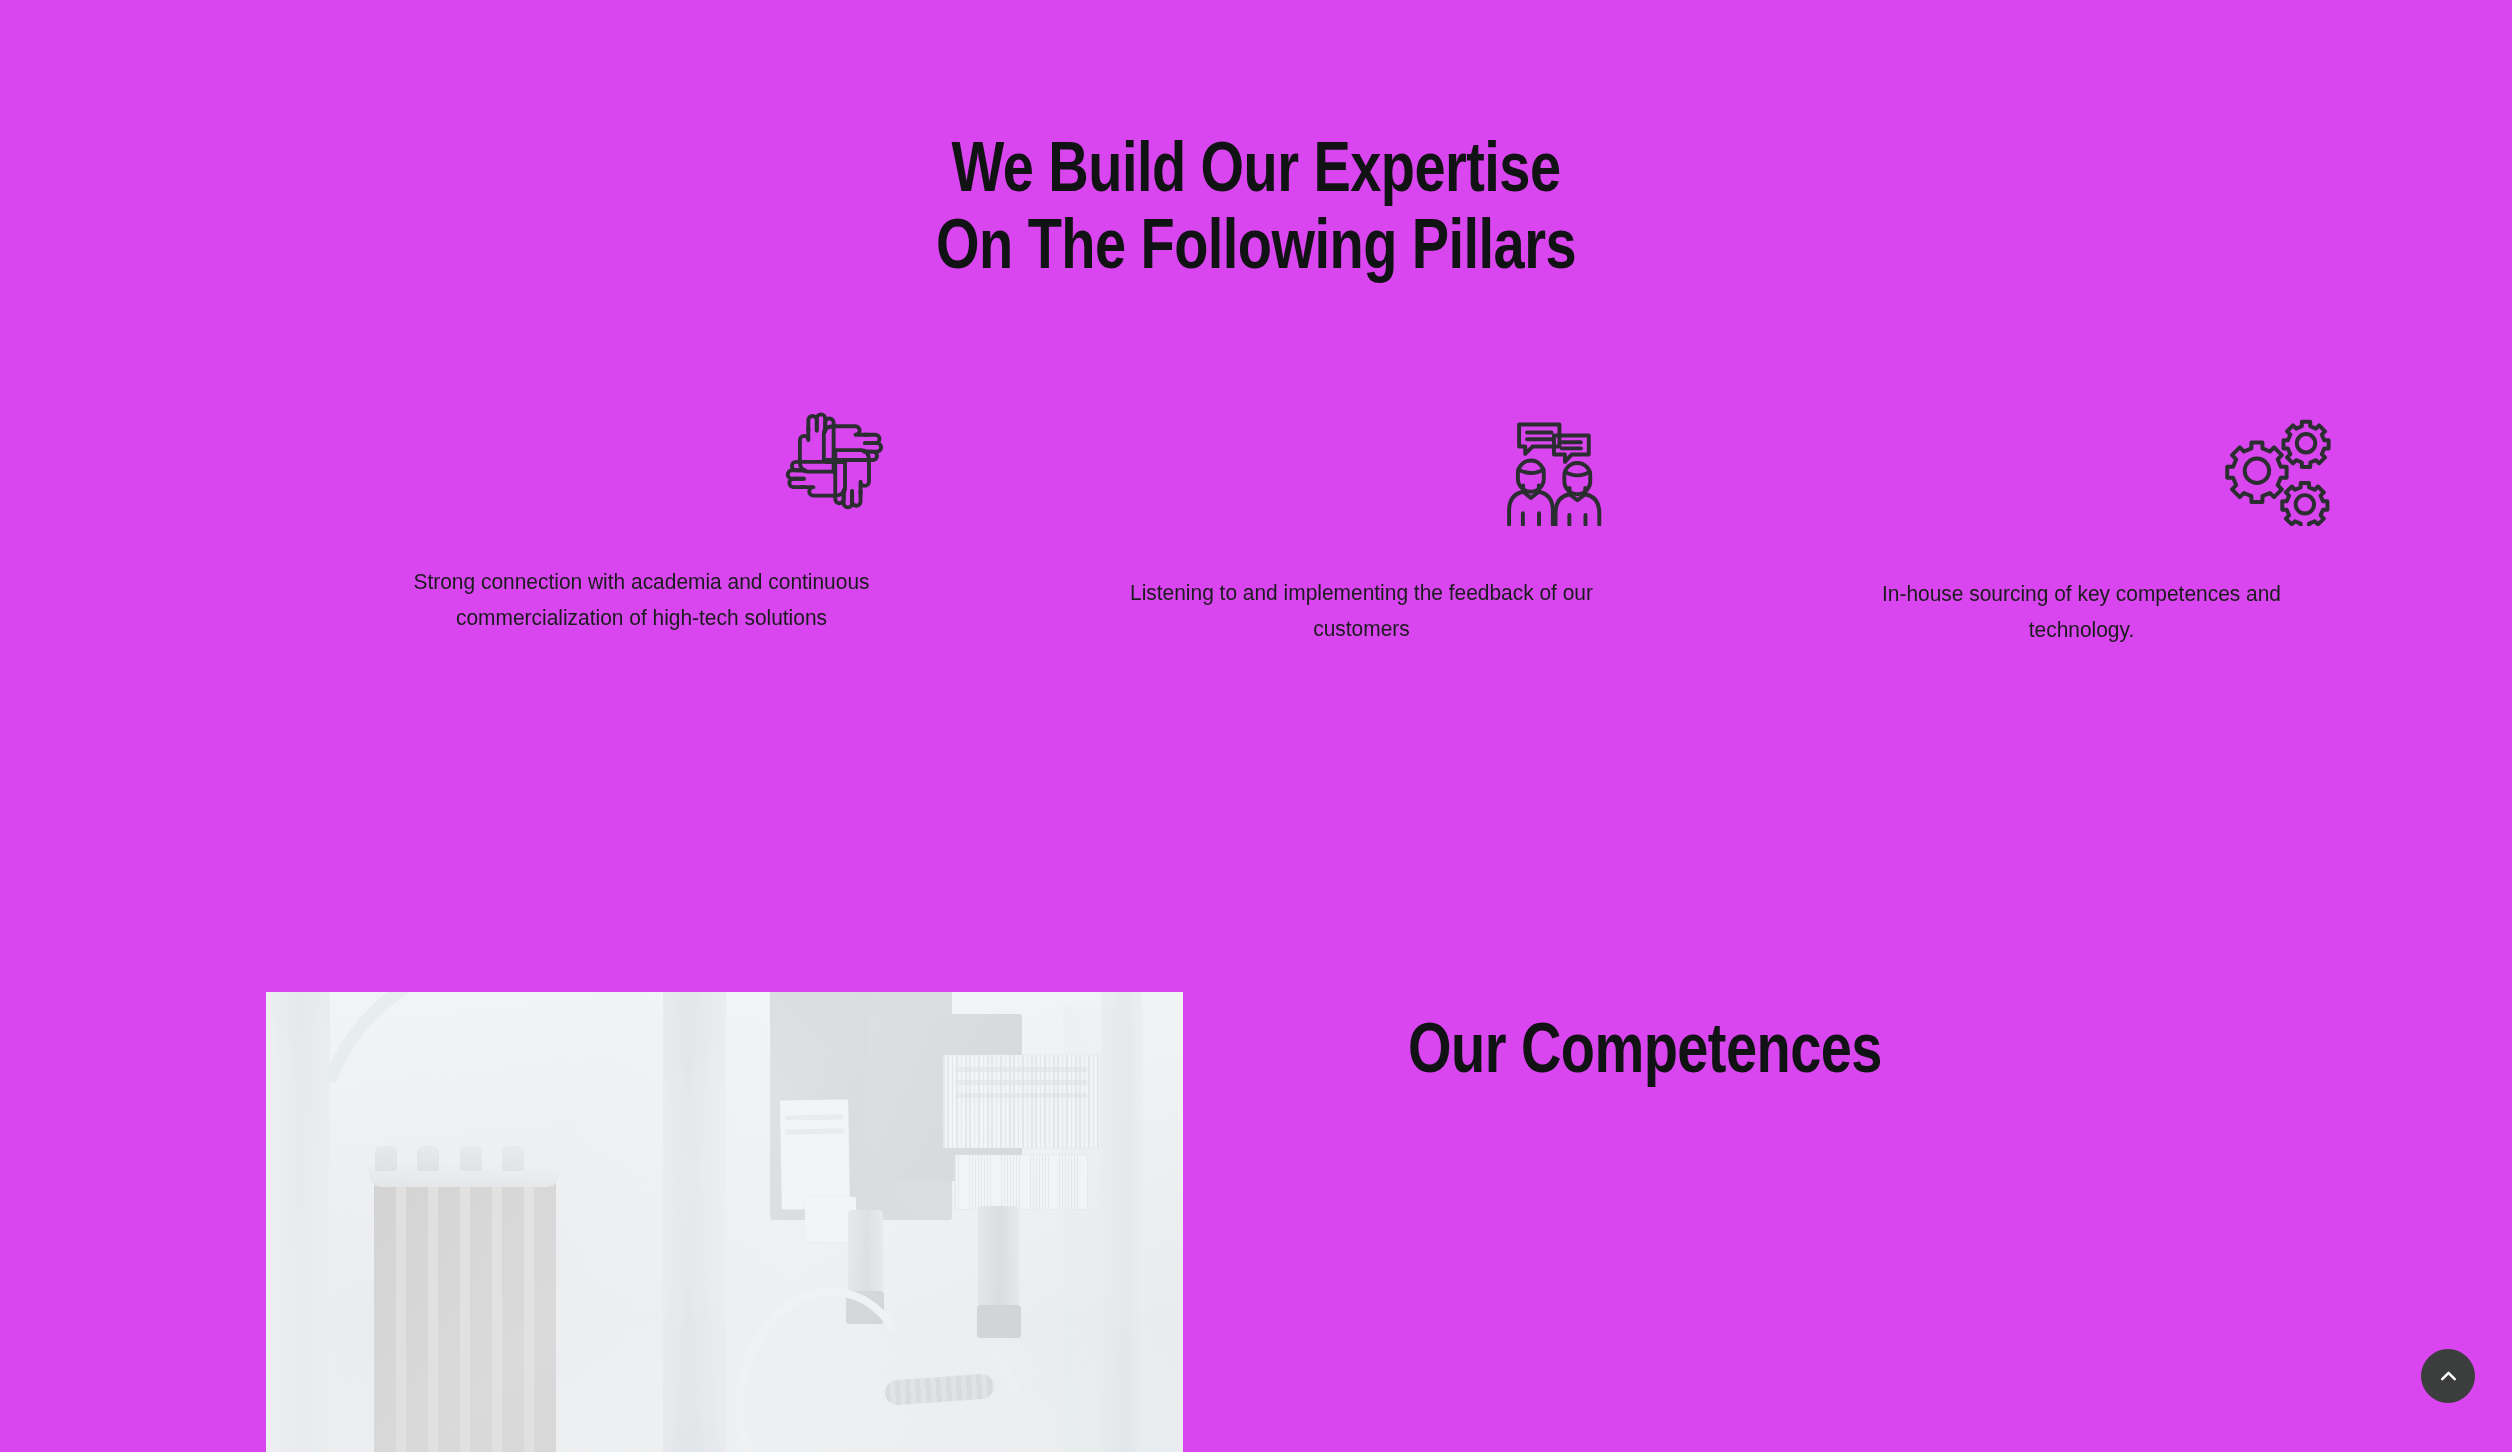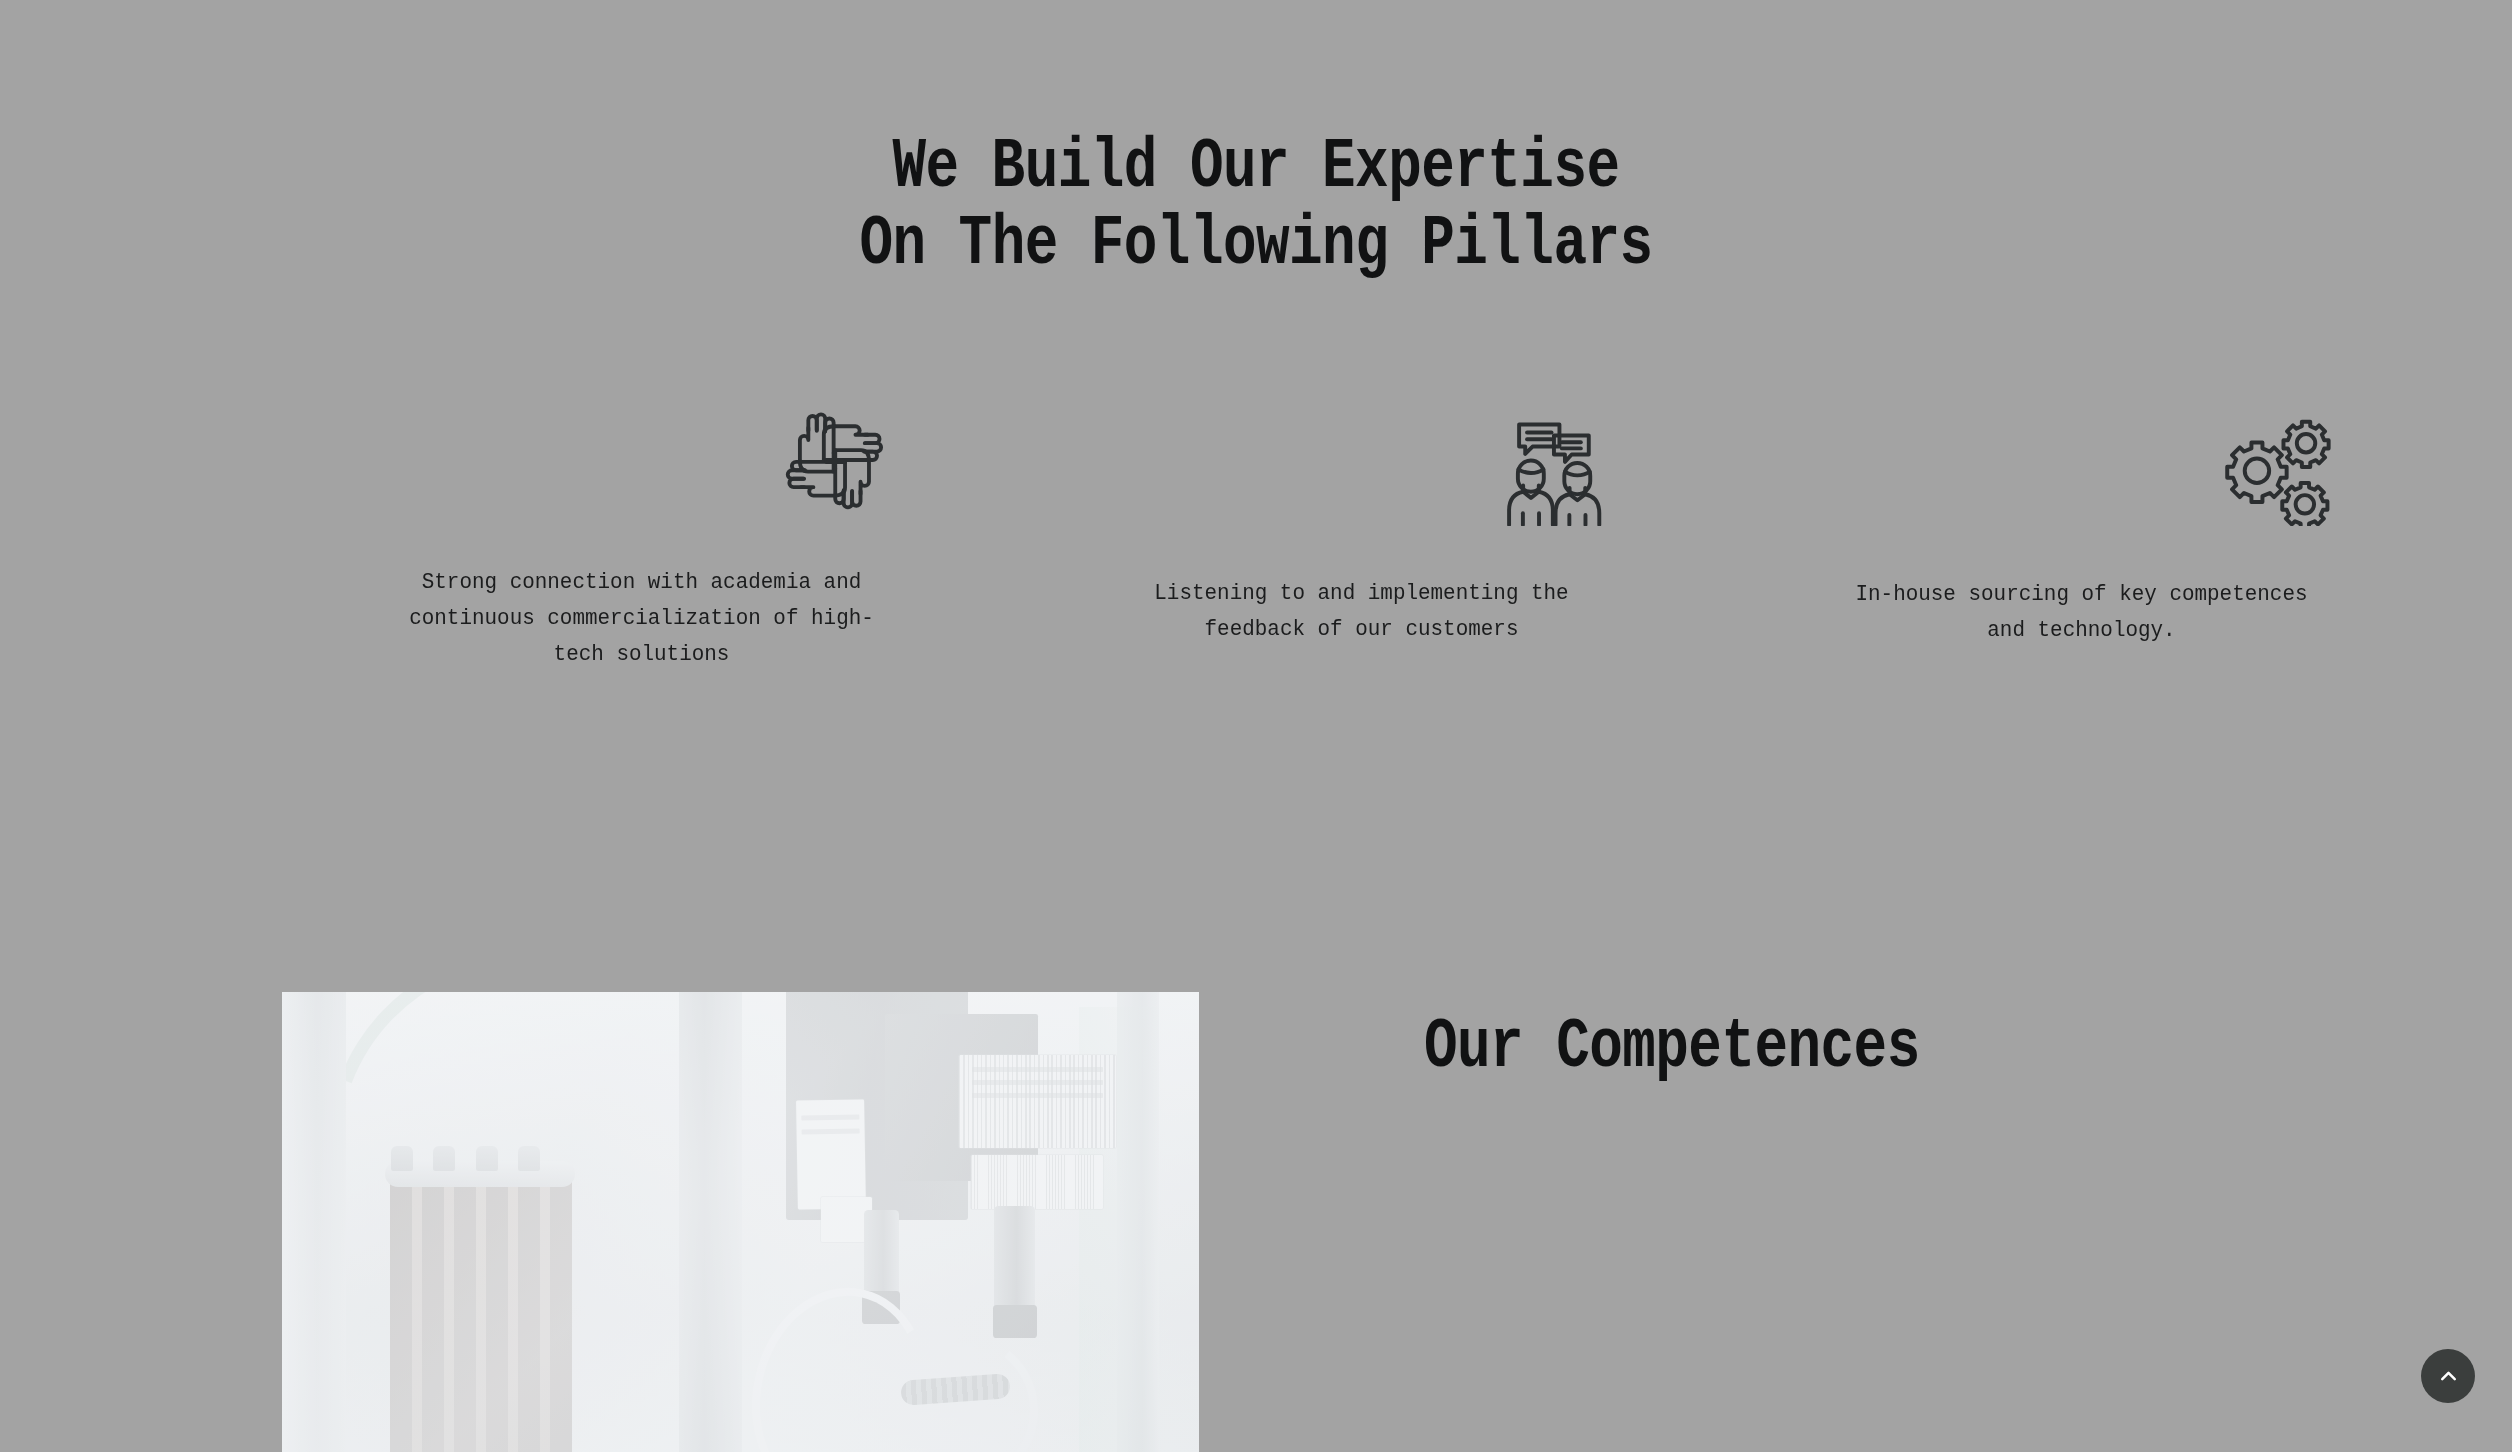--- a/index.html
+++ b/index.html
@@ -9,22 +9,21 @@
     height:1452px;
     background:#f4f5f7;
     font-family:"Liberation Sans", sans-serif;
     overflow:hidden;
   }
 
   .page {
     position:relative;
     width:2512px;
     height:1452px;
-    background:#a3a3a3;
-    font-family:Liberation Mono, monospace;
+    background:#d946ef;
   }
 
   
   .pillars-section {
     position:absolute;
     left:0; top:0;
     width:2512px;
   }
 
   .section-heading {
@@ -75,21 +74,21 @@
   .pillar--1 .pillar-icon { padding-top:2.9px; }
   .pillar--2 .pillar-icon { padding-top:23px; }
   .pillar--3 .pillar-icon { padding-top:25px; }
   .pillar--1 .pillar-text { margin-top:4.4px; }
   .pillar--2 .pillar-text { margin-top:14.5px; }
   .pillar--3 .pillar-text { margin-top:16px; }
 
   
   .competences-section {
     position:absolute;
-    left:16px;
+    left:0;
     top:992px;
     width:2284px;
     height:460px;
   }
 
   .comp-photo {
     position:absolute;
     left:266px;
     top:0;
     width:917px;

